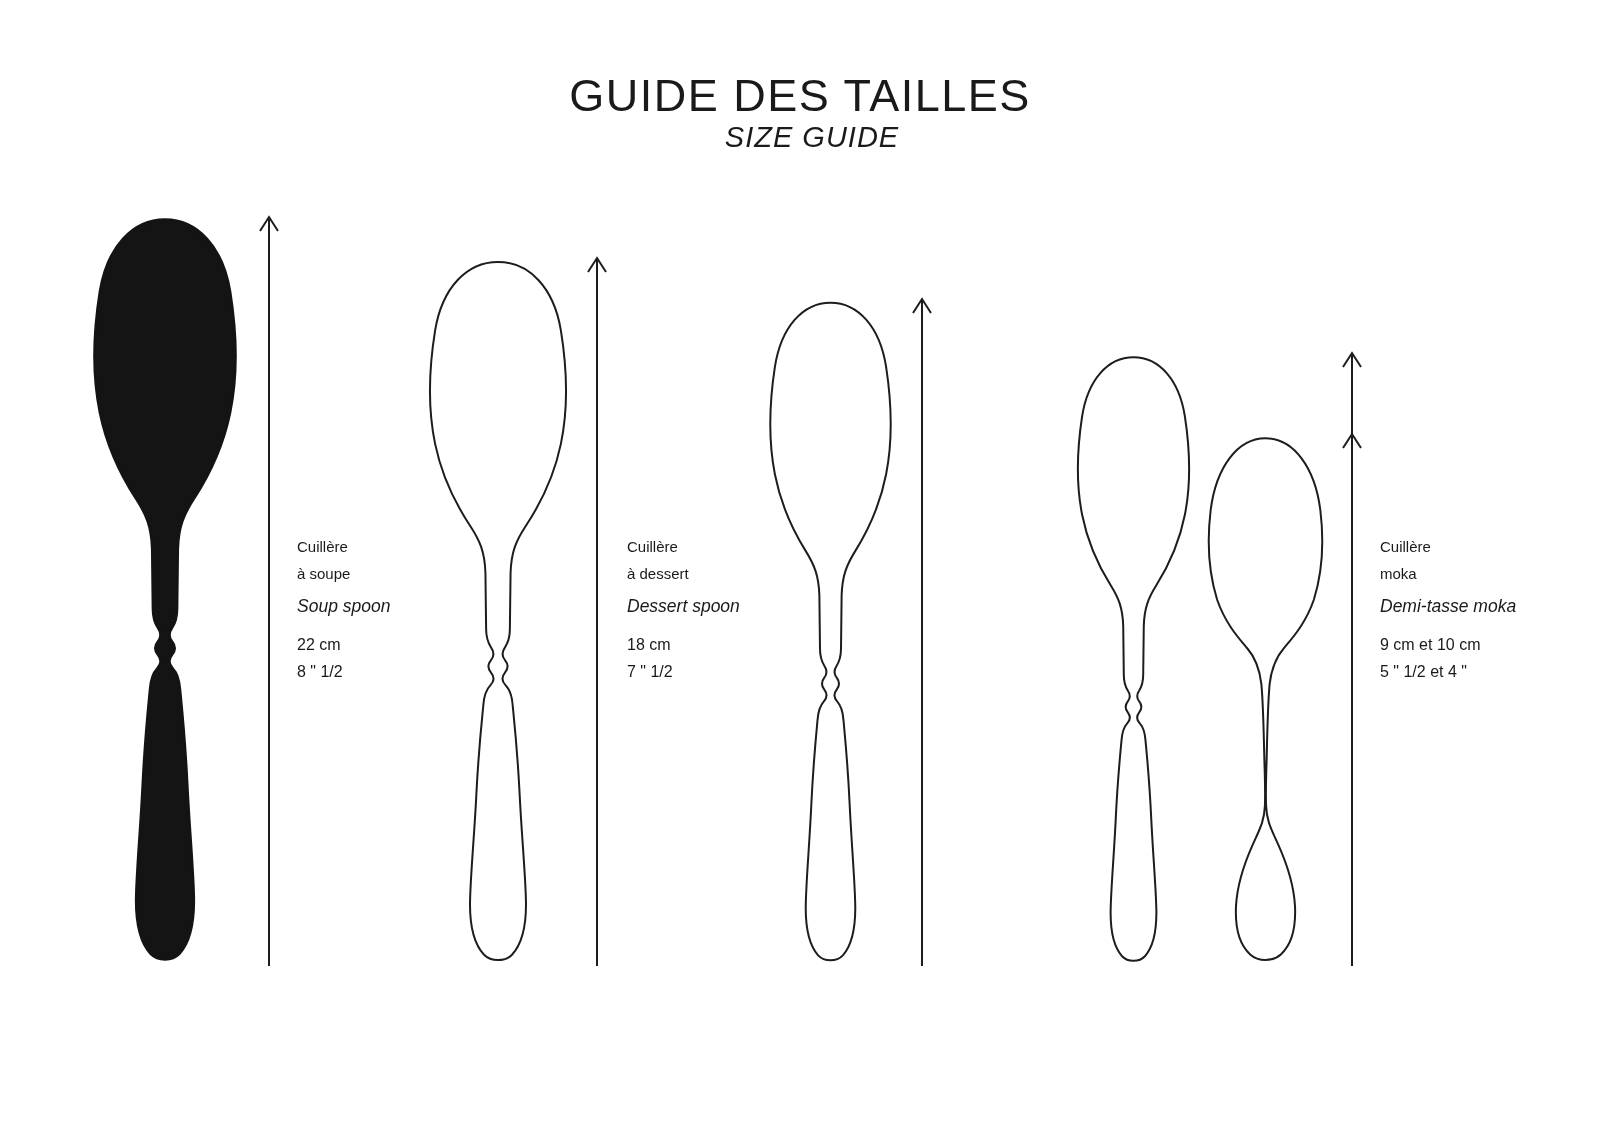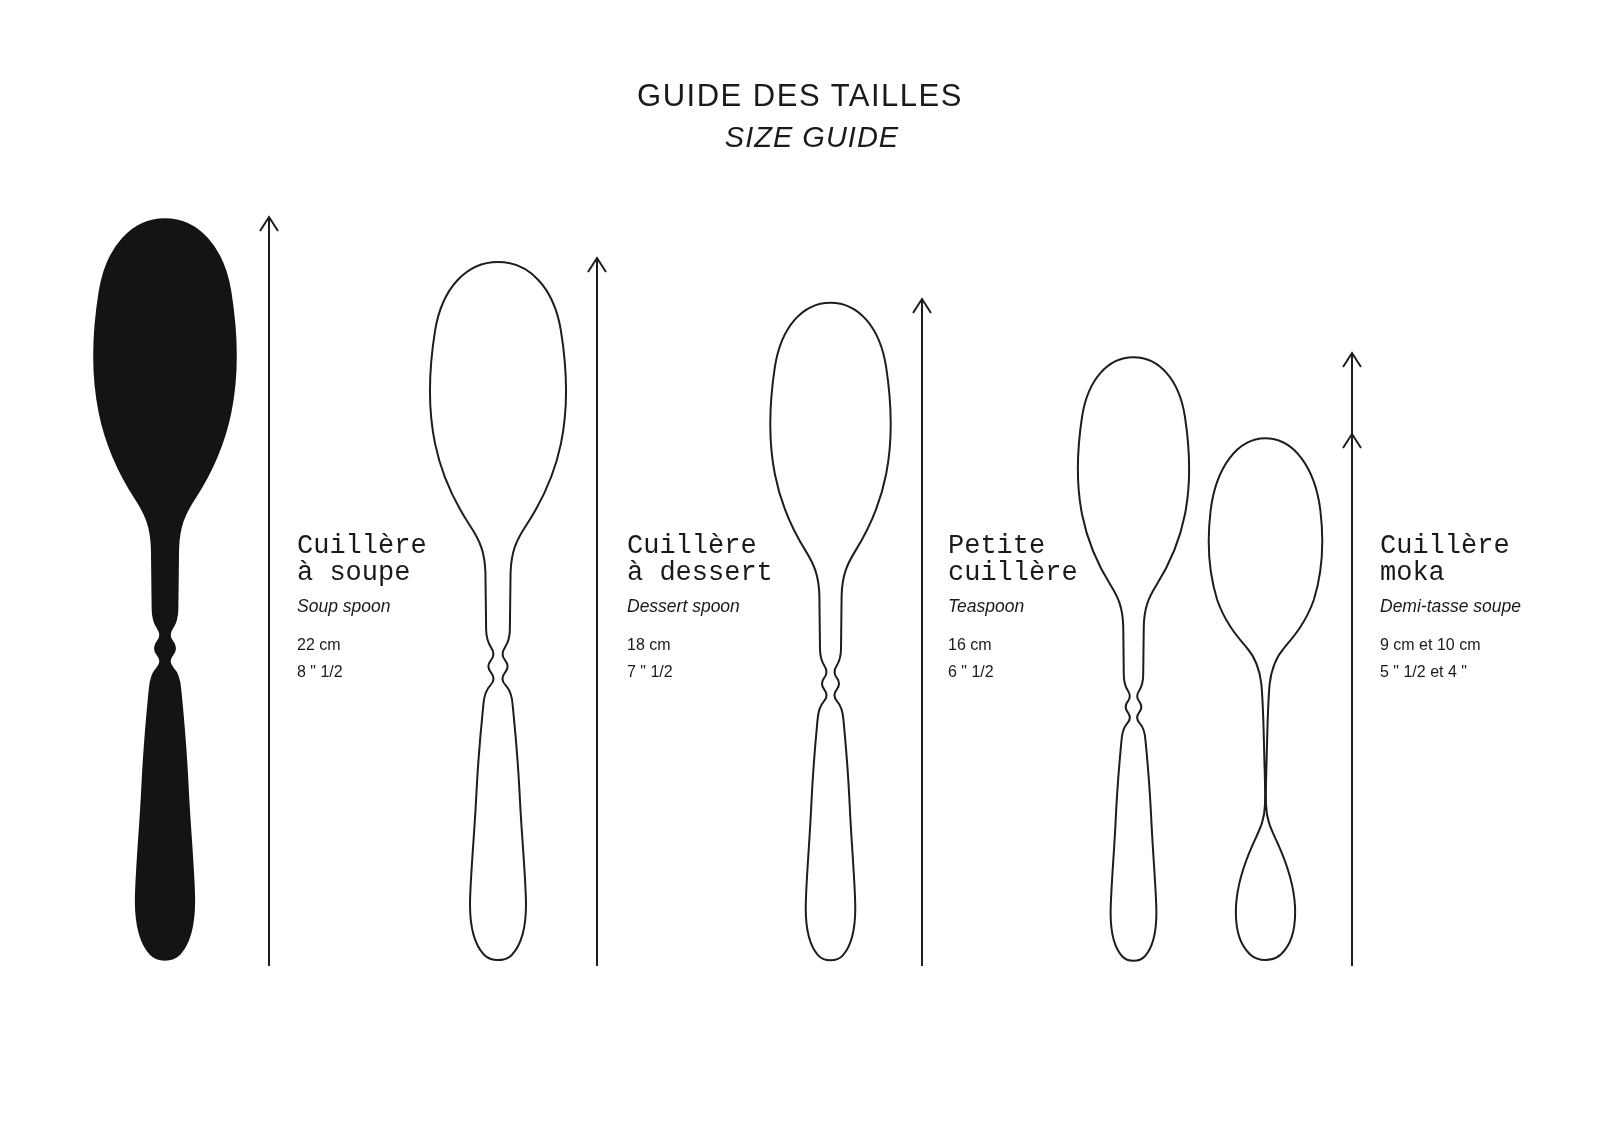--- a/index.html
+++ b/index.html
@@ -12,21 +12,21 @@
     font-family: "Liberation Sans", sans-serif;
     color: #1a1a1a;
   }
   .header {
     position: absolute;
     left: 0; top: 74px;
     width: 100%;
     text-align: center;
   }
   .title {
-    font-size: 31px;
+    font-size: 45px;
     letter-spacing: 1.5px;
     font-weight: 400;
     line-height: 44px;
   }
   .subtitle {
     font-size: 29px;
     letter-spacing: 1px;
     font-style: italic;
     font-weight: 400;
     line-height: 34px;
@@ -34,23 +34,22 @@
     padding-left: 24px;
   }
   .figure { position: absolute; }
   .figure svg { display: block; }
   .label {
     position: absolute;
     top: 533px;
     white-space: nowrap;
   }
   .label .fr {
-    font-size: 27px;
+    font-size: 15px;
     line-height: 27px;
-    font-family: Liberation Mono, monospace;
   }
   .label .en {
     font-size: 17.5px;
     font-style: italic;
     line-height: 22px;
     margin-top: 8px;
   }
   .label .sizes {
     margin-top: 14px;
     font-size: 16px;
@@ -180,37 +179,26 @@
       <span>Cuillère</span><br>
       <span>à dessert</span>
     </div>
     <div class="en">Dessert spoon</div>
     <div class="sizes">
       <div>18 cm</div>
       <div>7 " 1/2</div>
     </div>
   </div>
 
-  <div class="label" style="left:948px;">
-    <div class="fr">
-      <span>Petite</span><br>
-      <span>cuillère</span>
-    </div>
-    <div class="en">Teaspoon</div>
-    <div class="sizes">
-      <div>16 cm</div>
-      <div>6 " 1/2</div>
-    </div>
-  </div>
 
   <div class="label" style="left:1380px;">
     <div class="fr">
       <span>Cuillère</span><br>
       <span>moka</span>
     </div>
-    <div class="en">Demi-tasse soupe</div>
+    <div class="en">Demi-tasse moka</div>
     <div class="sizes">
       <div>9 cm et 10 cm</div>
       <div>5 " 1/2 et 4 "</div>
     </div>
   </div>
 
 </div>
 
 </body></html>

